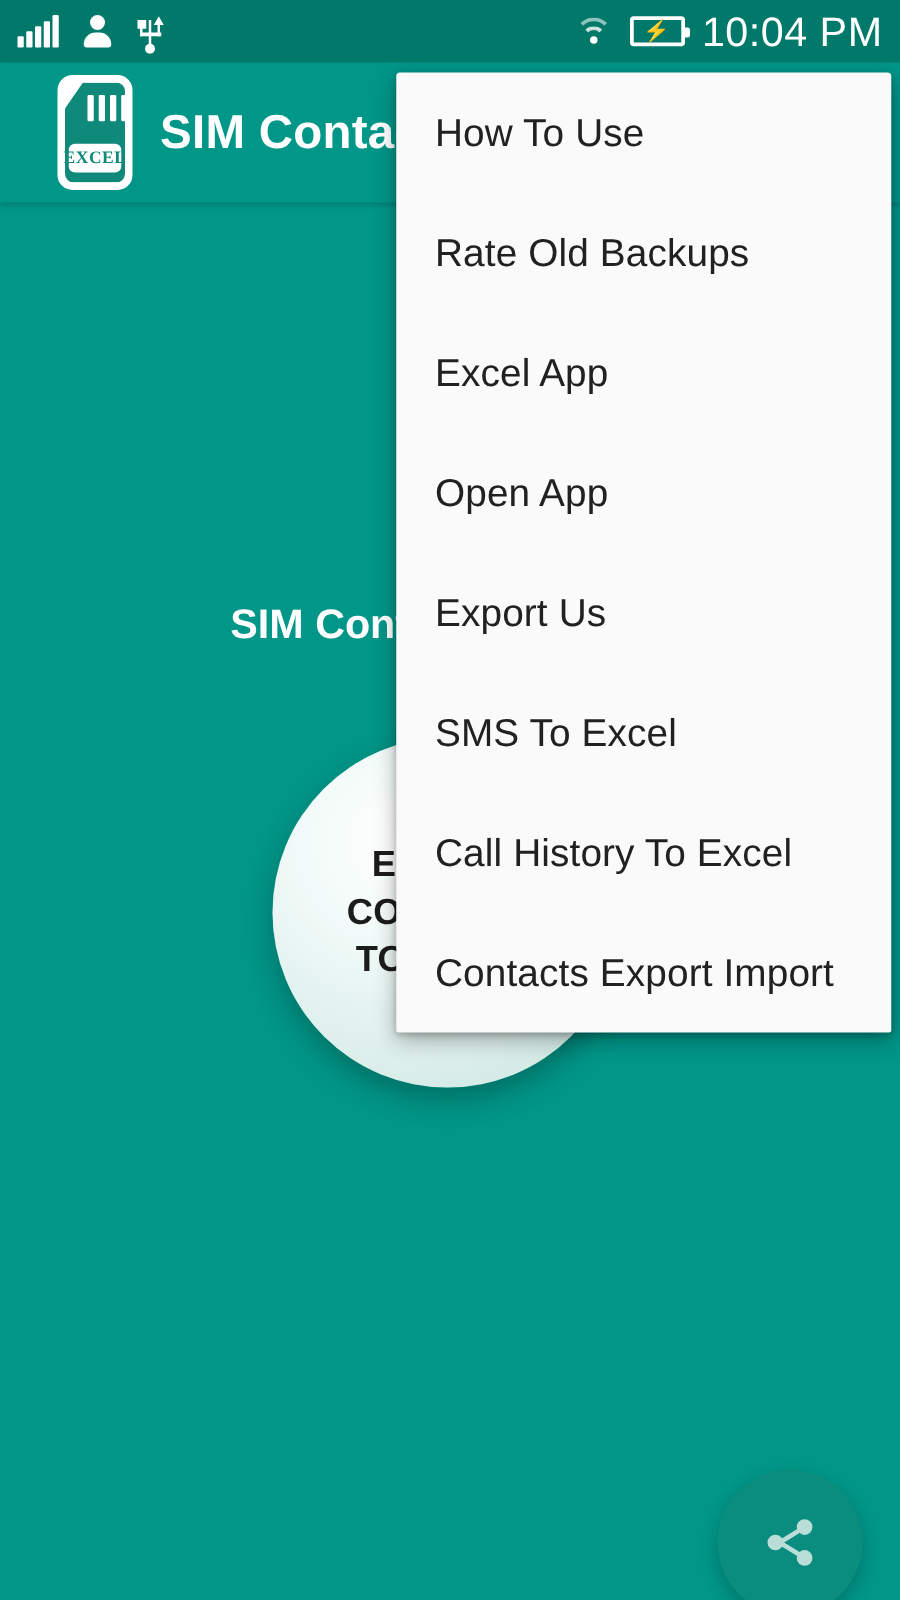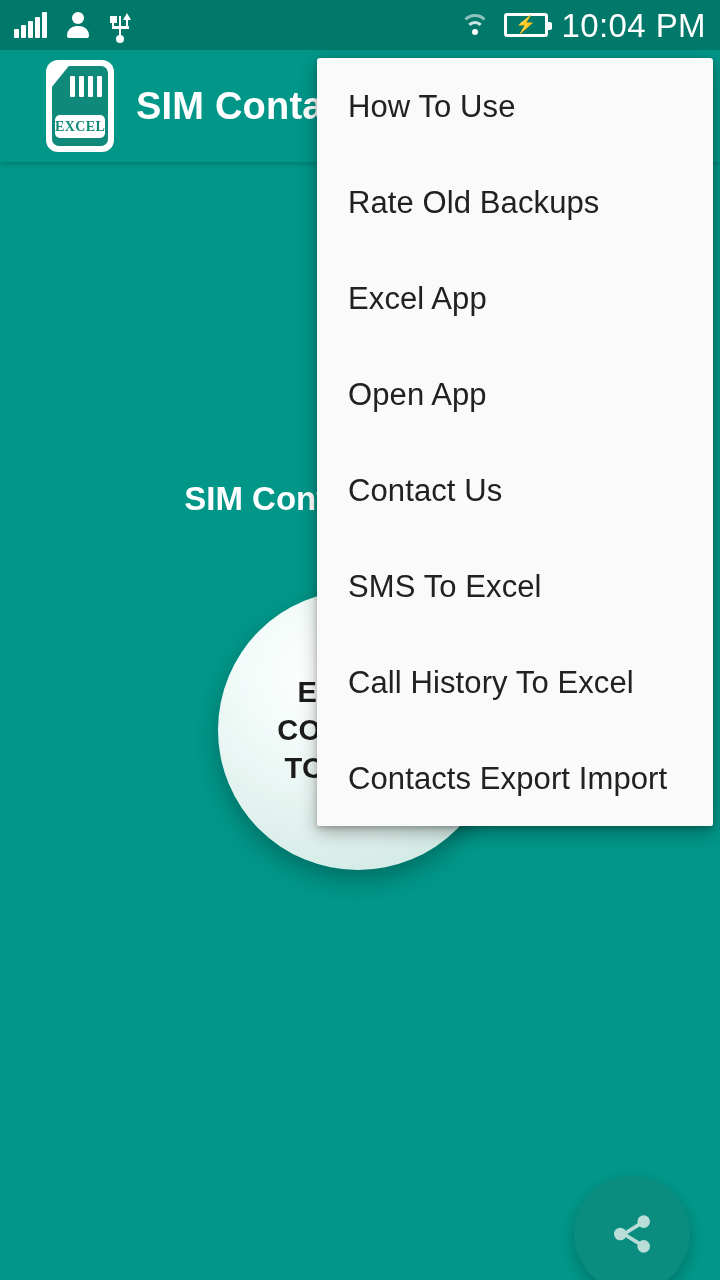--- a/index.html
+++ b/index.html
@@ -58,21 +58,21 @@
   .bolt{ position:absolute; left:50%; top:50%; transform:translate(-50%,-50%);
          width:0; height:0; color:#fff; font-size:17px; line-height:1; }
   .bolt span{ position:absolute; transform:translate(-50%,-52%); font-weight:700; }
 
   
   .appbar{
     position:absolute; top:50px; left:0; width:720px; height:112px;
     background:#009688; display:flex; align-items:center; z-index:10;
     box-shadow:0 2px 4px rgba(0,0,0,.18);
   }
-  .logo{ margin-left:46px; width:68px; height:92px; position:relative; flex:0 0 auto; }
+  .logo{ margin-left:46px; width:60px; height:92px; position:relative; flex:0 0 auto; }
   .logo .card{
     position:absolute; inset:0; background:#fff; border-radius:12px;
   }
   .logo .inner{
     position:absolute; left:6px; top:6px; right:6px; bottom:6px;
     background:#0f8a7a; border-radius:7px;
     -webkit-clip-path: polygon(0 0, 100% 0, 100% 100%, 0 100%, 0 24px, 24px 0);
     clip-path: polygon(30% 0, 100% 0, 100% 100%, 0 100%, 0 26%);
   }
   .logo .pins{ position:absolute; left:24px; top:16px; display:flex; gap:4px; }
@@ -223,21 +223,21 @@
     <div class="menu-item">
       <span>Rate Old Backups</span>
     </div>
     <div class="menu-item">
       <span>Excel App</span>
     </div>
     <div class="menu-item">
       <span>Open App</span>
     </div>
     <div class="menu-item">
-      <span>Contact Us</span>
+      <span>Export Us</span>
     </div>
     <div class="menu-item">
       <span>SMS To Excel</span>
     </div>
     <div class="menu-item">
       <span>Call History To Excel</span>
     </div>
     <div class="menu-item">
       <span>Contacts Export Import</span>
     </div>

